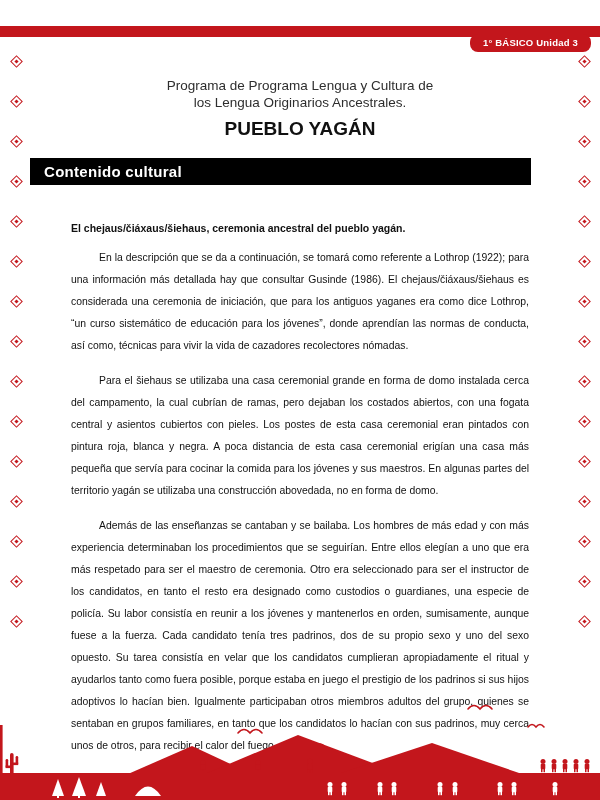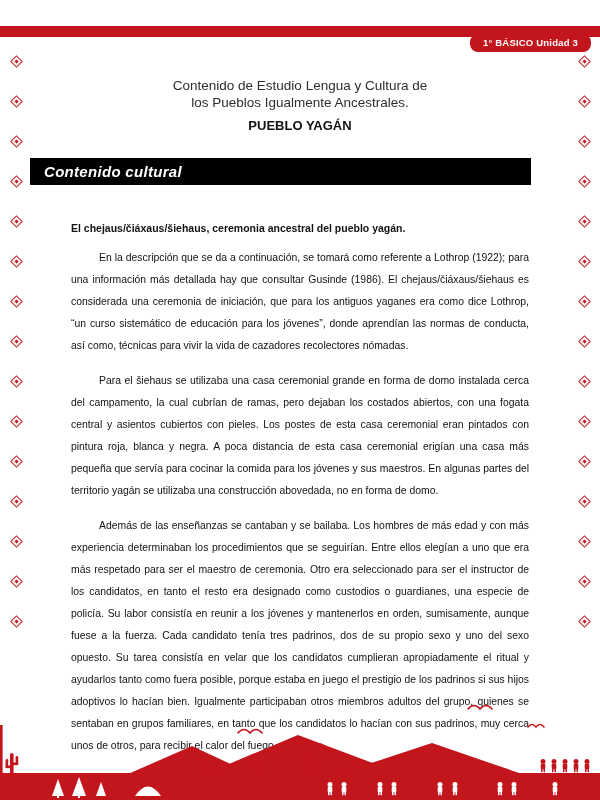--- a/index.html
+++ b/index.html
@@ -4,44 +4,44 @@
 <style>
   *{margin:0;padding:0;box-sizing:border-box;}
   :root{--red:#c3161c;}
   html,body{width:600px;height:800px;}
   body{background:#fff;font-family:"Liberation Sans",sans-serif;position:relative;overflow:hidden;}
   .page{position:absolute;inset:0;background:#fff;padding-left:10px;}
   .topbar{position:absolute;top:26px;left:0;width:600px;height:11px;background:var(--red);}
   .badge{position:absolute;top:34px;right:9px;background:var(--red);color:#fff;font-size:9.5px;font-weight:bold;padding:3px 13px 4px;border-radius:8px;letter-spacing:.2px;}
   .header{position:absolute;top:78px;left:0;width:600px;text-align:center;color:#2e2e2e;}
   .header .l{font-size:13.5px;line-height:16.5px;}
-  .header .sub{font-size:13px;font-weight:bold;color:#111;margin-top:7px;}
-  .secbar{position:absolute;top:158px;left:30px;width:501px;height:27px;background:#000;color:#fff;display:flex;align-items:center;font-style:italic;}
+  .header .sub{font-size:19px;font-weight:bold;color:#111;margin-top:7px;}
+  .secbar{position:absolute;top:158px;left:30px;width:501px;height:27px;background:#000;color:#fff;display:flex;align-items:center;}
   .secbar span{font-size:15px;font-weight:bold;padding-left:14px;letter-spacing:.3px;}
   .content{position:absolute;top:222px;left:71px;width:458px;color:#111;}
   .chead{font-size:10.5px;font-weight:bold;margin-bottom:13px;}
   .para{font-size:10.4px;line-height:22px;text-align:justify;text-indent:28px;margin-bottom:13px;}
   .ornaments{position:absolute;top:57px;display:flex;flex-direction:column;gap:31px;align-items:center;width:16px;}
   .orn-left{left:8px;}
   .orn-right{right:8px;}
   .orn{width:9px;height:9px;border:1.6px solid var(--red);transform:rotate(45deg);position:relative;flex:0 0 auto;}
   .orn::after{content:"";position:absolute;inset:1.6px;background:var(--red);}
   .footer{position:absolute;left:0;bottom:0;width:600px;height:115px;display:block;}
 </style>
 </head>
 <body>
 
 <div class="page">
 
   <div class="topbar"></div>
   <div class="badge">1° BÁSICO Unidad 3</div>
 
   <div class="header">
-    <div class="l">Contenido de Estudio Lengua y Cultura de</div>
-    <div class="l">los Pueblos Igualmente Ancestrales.</div>
+    <div class="l">Programa de Programa Lengua y Cultura de</div>
+    <div class="l">los Lengua Originarios Ancestrales.</div>
     <div class="sub">PUEBLO YAGÁN</div>
   </div>
 
   <div class="secbar">
     <span>Contenido cultural</span>
   </div>
 
   <div class="content">
     <div class="chead">El chejaus/čiáxaus/šiehaus, ceremonia ancestral del pueblo yagán.</div>
     <p class="para">En la descripción que se da a continuación, se tomará como referente a Lothrop (1922); para una información más detallada hay que consultar Gusinde (1986). El chejaus/čiáxaus/šiehaus es considerada una ceremonia de iniciación, que para los antiguos yaganes era como dice Lothrop, “un curso sistemático de educación para los jóvenes”, donde aprendían las normas de conducta, así como, técnicas para vivir la vida de cazadores recolectores nómadas.</p>

